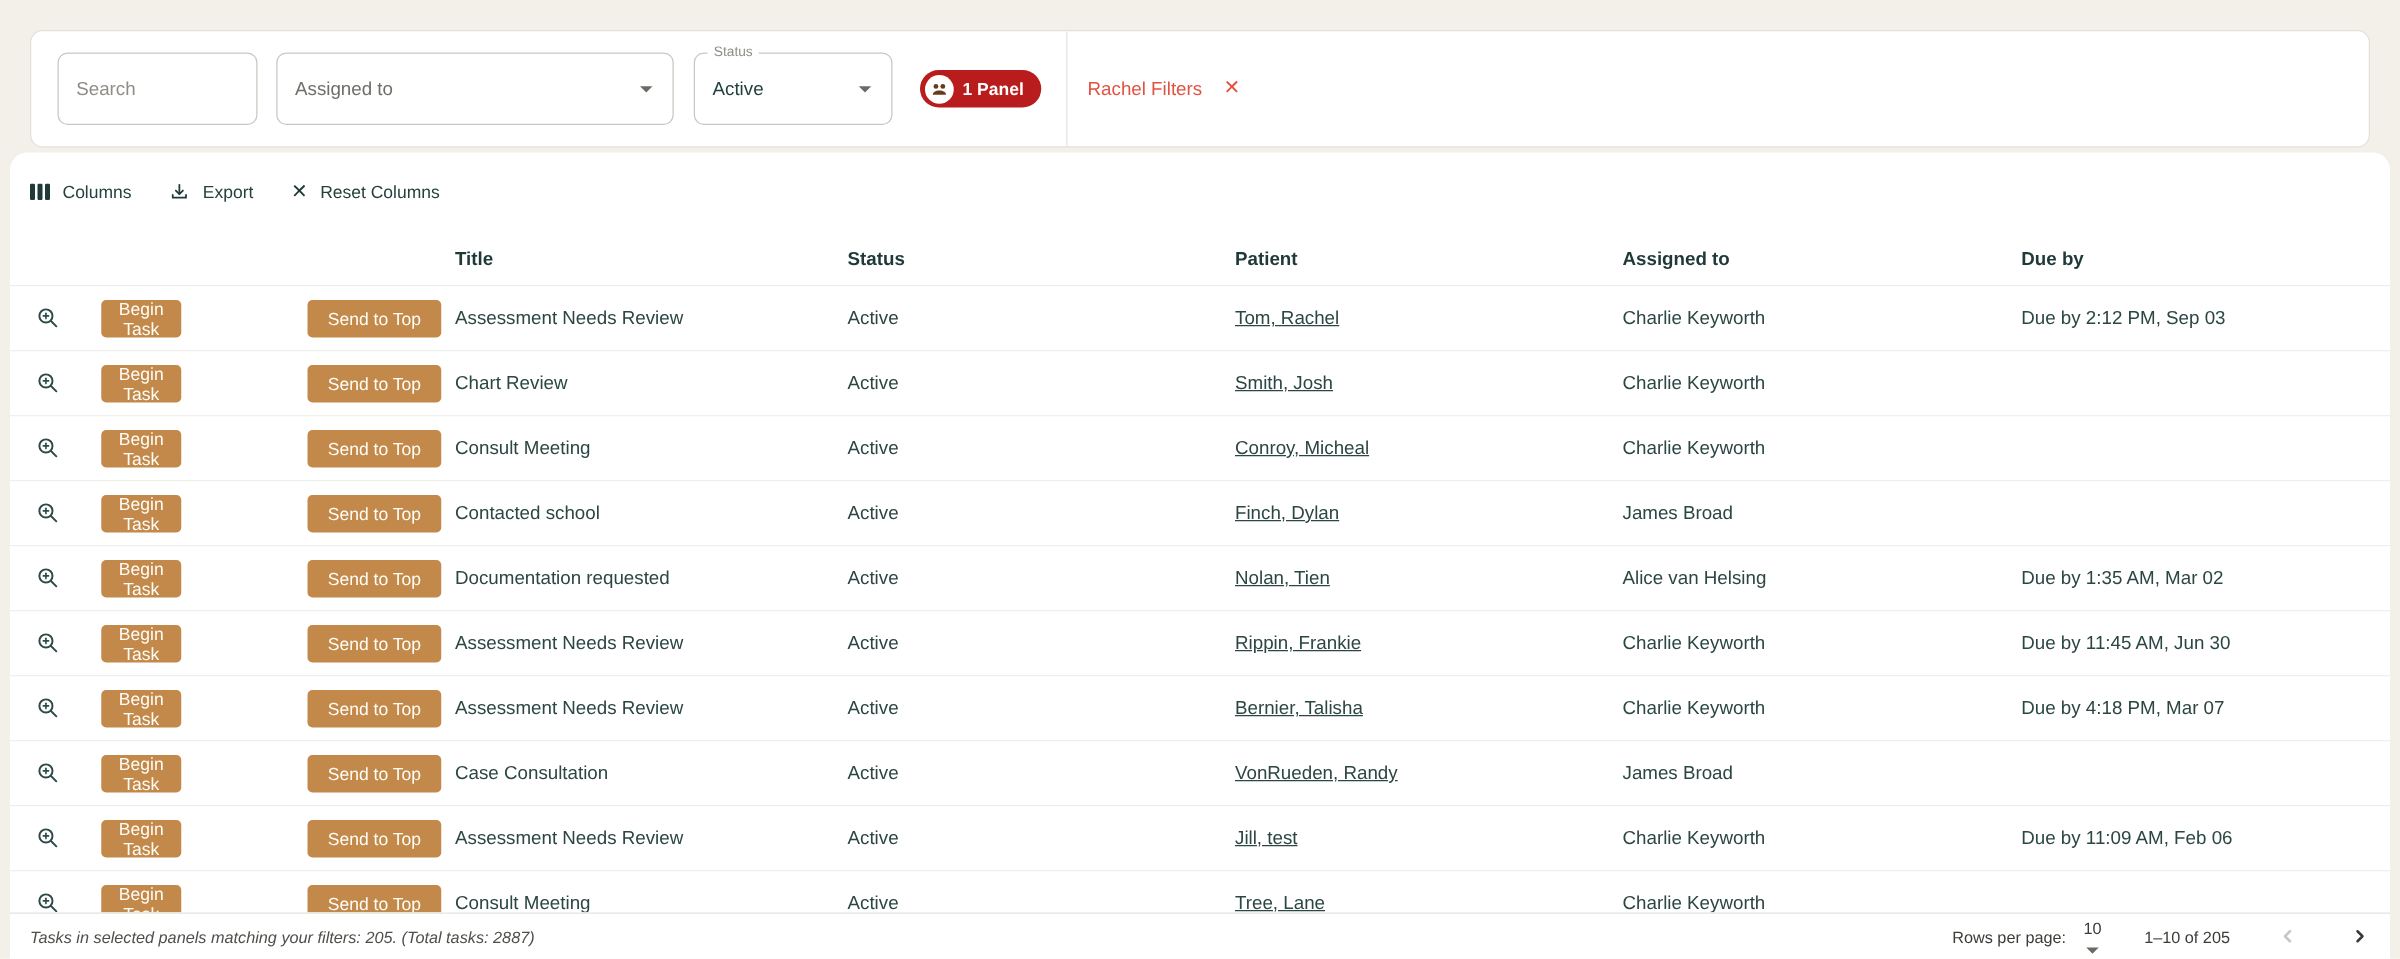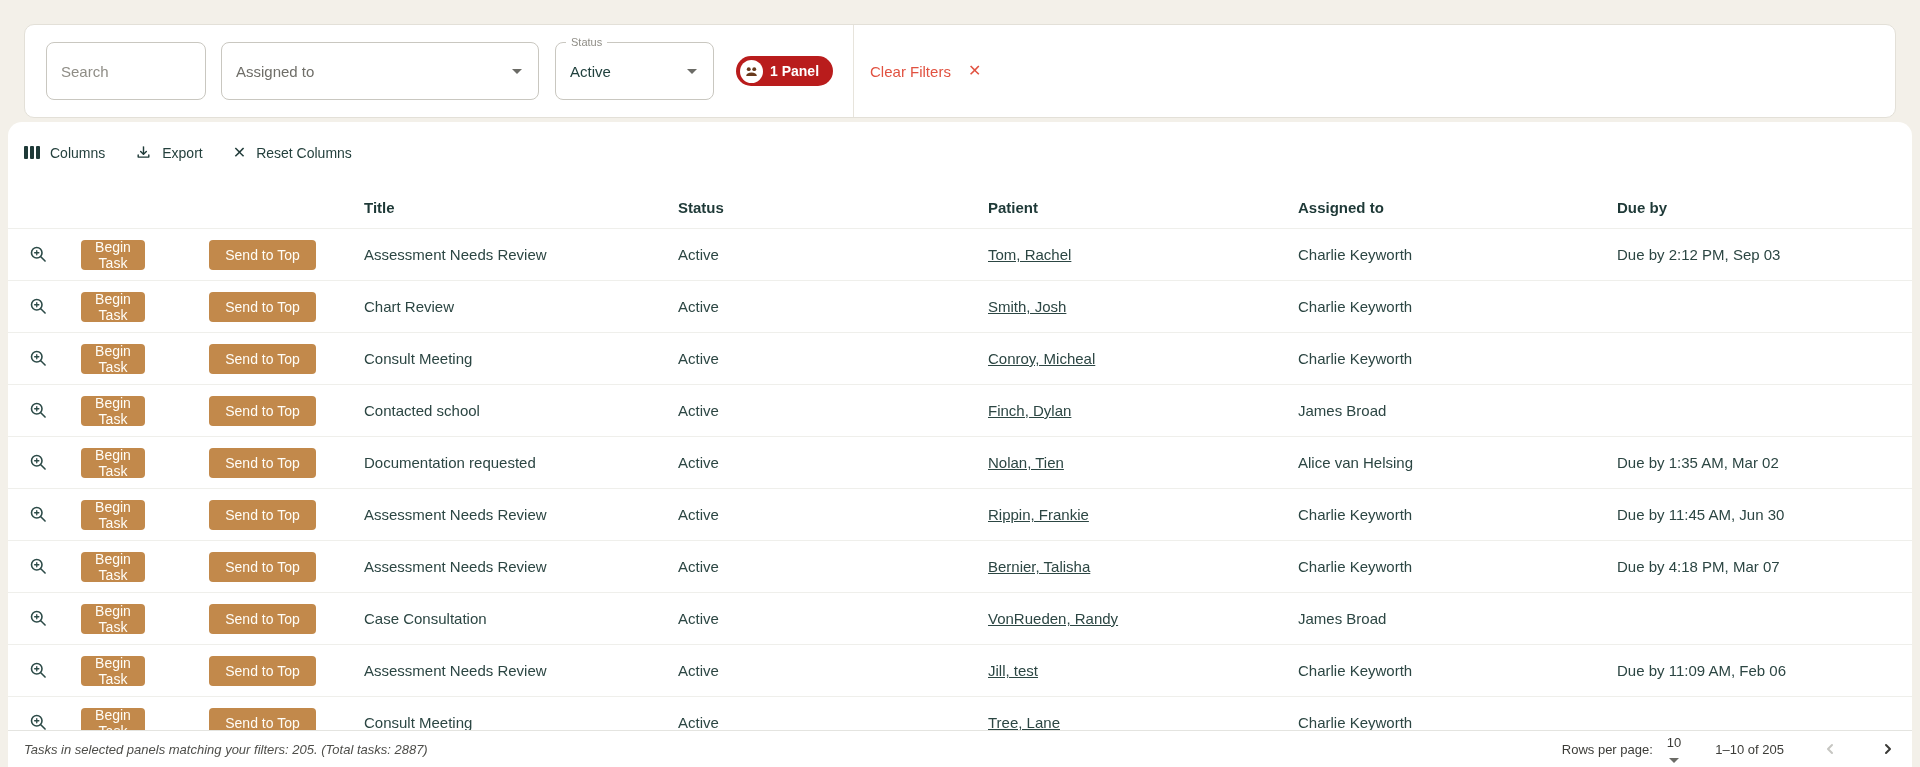--- a/index.html
+++ b/index.html
@@ -75,21 +75,21 @@
   .thead { height:42px; font-weight:700; font-size:15px; color:#1e3937; }
   .trow { height:52px; border-top:1px solid #efefeb; font-size:15px; color:#2c4643; }
   .cell.actions { display:flex; align-items:center; }
   .zoomicon { margin-left:4px; display:flex; cursor:pointer; }
   .btn {
     height:30px; border:none; border-radius:4px; background:#c2894b;
     color:#fffdf7; font-size:14px; font-family:inherit; cursor:pointer;
     display:flex; align-items:center; justify-content:center;
   }
   .btn-begin { width:64px; margin-left:32px; }
-  .btn-send  { width:107px; margin-left:64px; }
+  .btn-send  { width:107px; margin-left:101px; }
   .plink { color:#2c4643; text-decoration:underline; cursor:pointer; }
 
   
   .footer {
     position:absolute; left:0; right:0; bottom:0; height:37px; background:#fff;
     border-top:1px solid #e4e4e0; display:flex; align-items:center;
     justify-content:space-between; padding:6px 16px;
   }
   .summary { font-style:italic; font-size:13px; color:#4e4e4a; }
   .pager { display:flex; align-items:center; font-size:13px; color:#3c3c38; }
@@ -122,21 +122,21 @@
         <circle cx="16.4" cy="8.2" r="3.1"></circle>
         <path d="M3.5 19c0-3.6 3.6-5.6 8.5-5.6s8.5 2 8.5 5.6z"></path>
       </svg>
     </span>
     <span>1 Panel</span>
   </button>
 
   <span class="vdivider"></span>
 
   <div class="clear-filters">
-    <span>Clear Filters</span>
+    <span>Rachel Filters</span>
     <span class="clear-x">✕</span>
   </div>
 </div>
 
 <div class="content-panel">
 
   <div class="toolbar">
     <div class="tool">
       <span class="colbars">
           <i></i>

